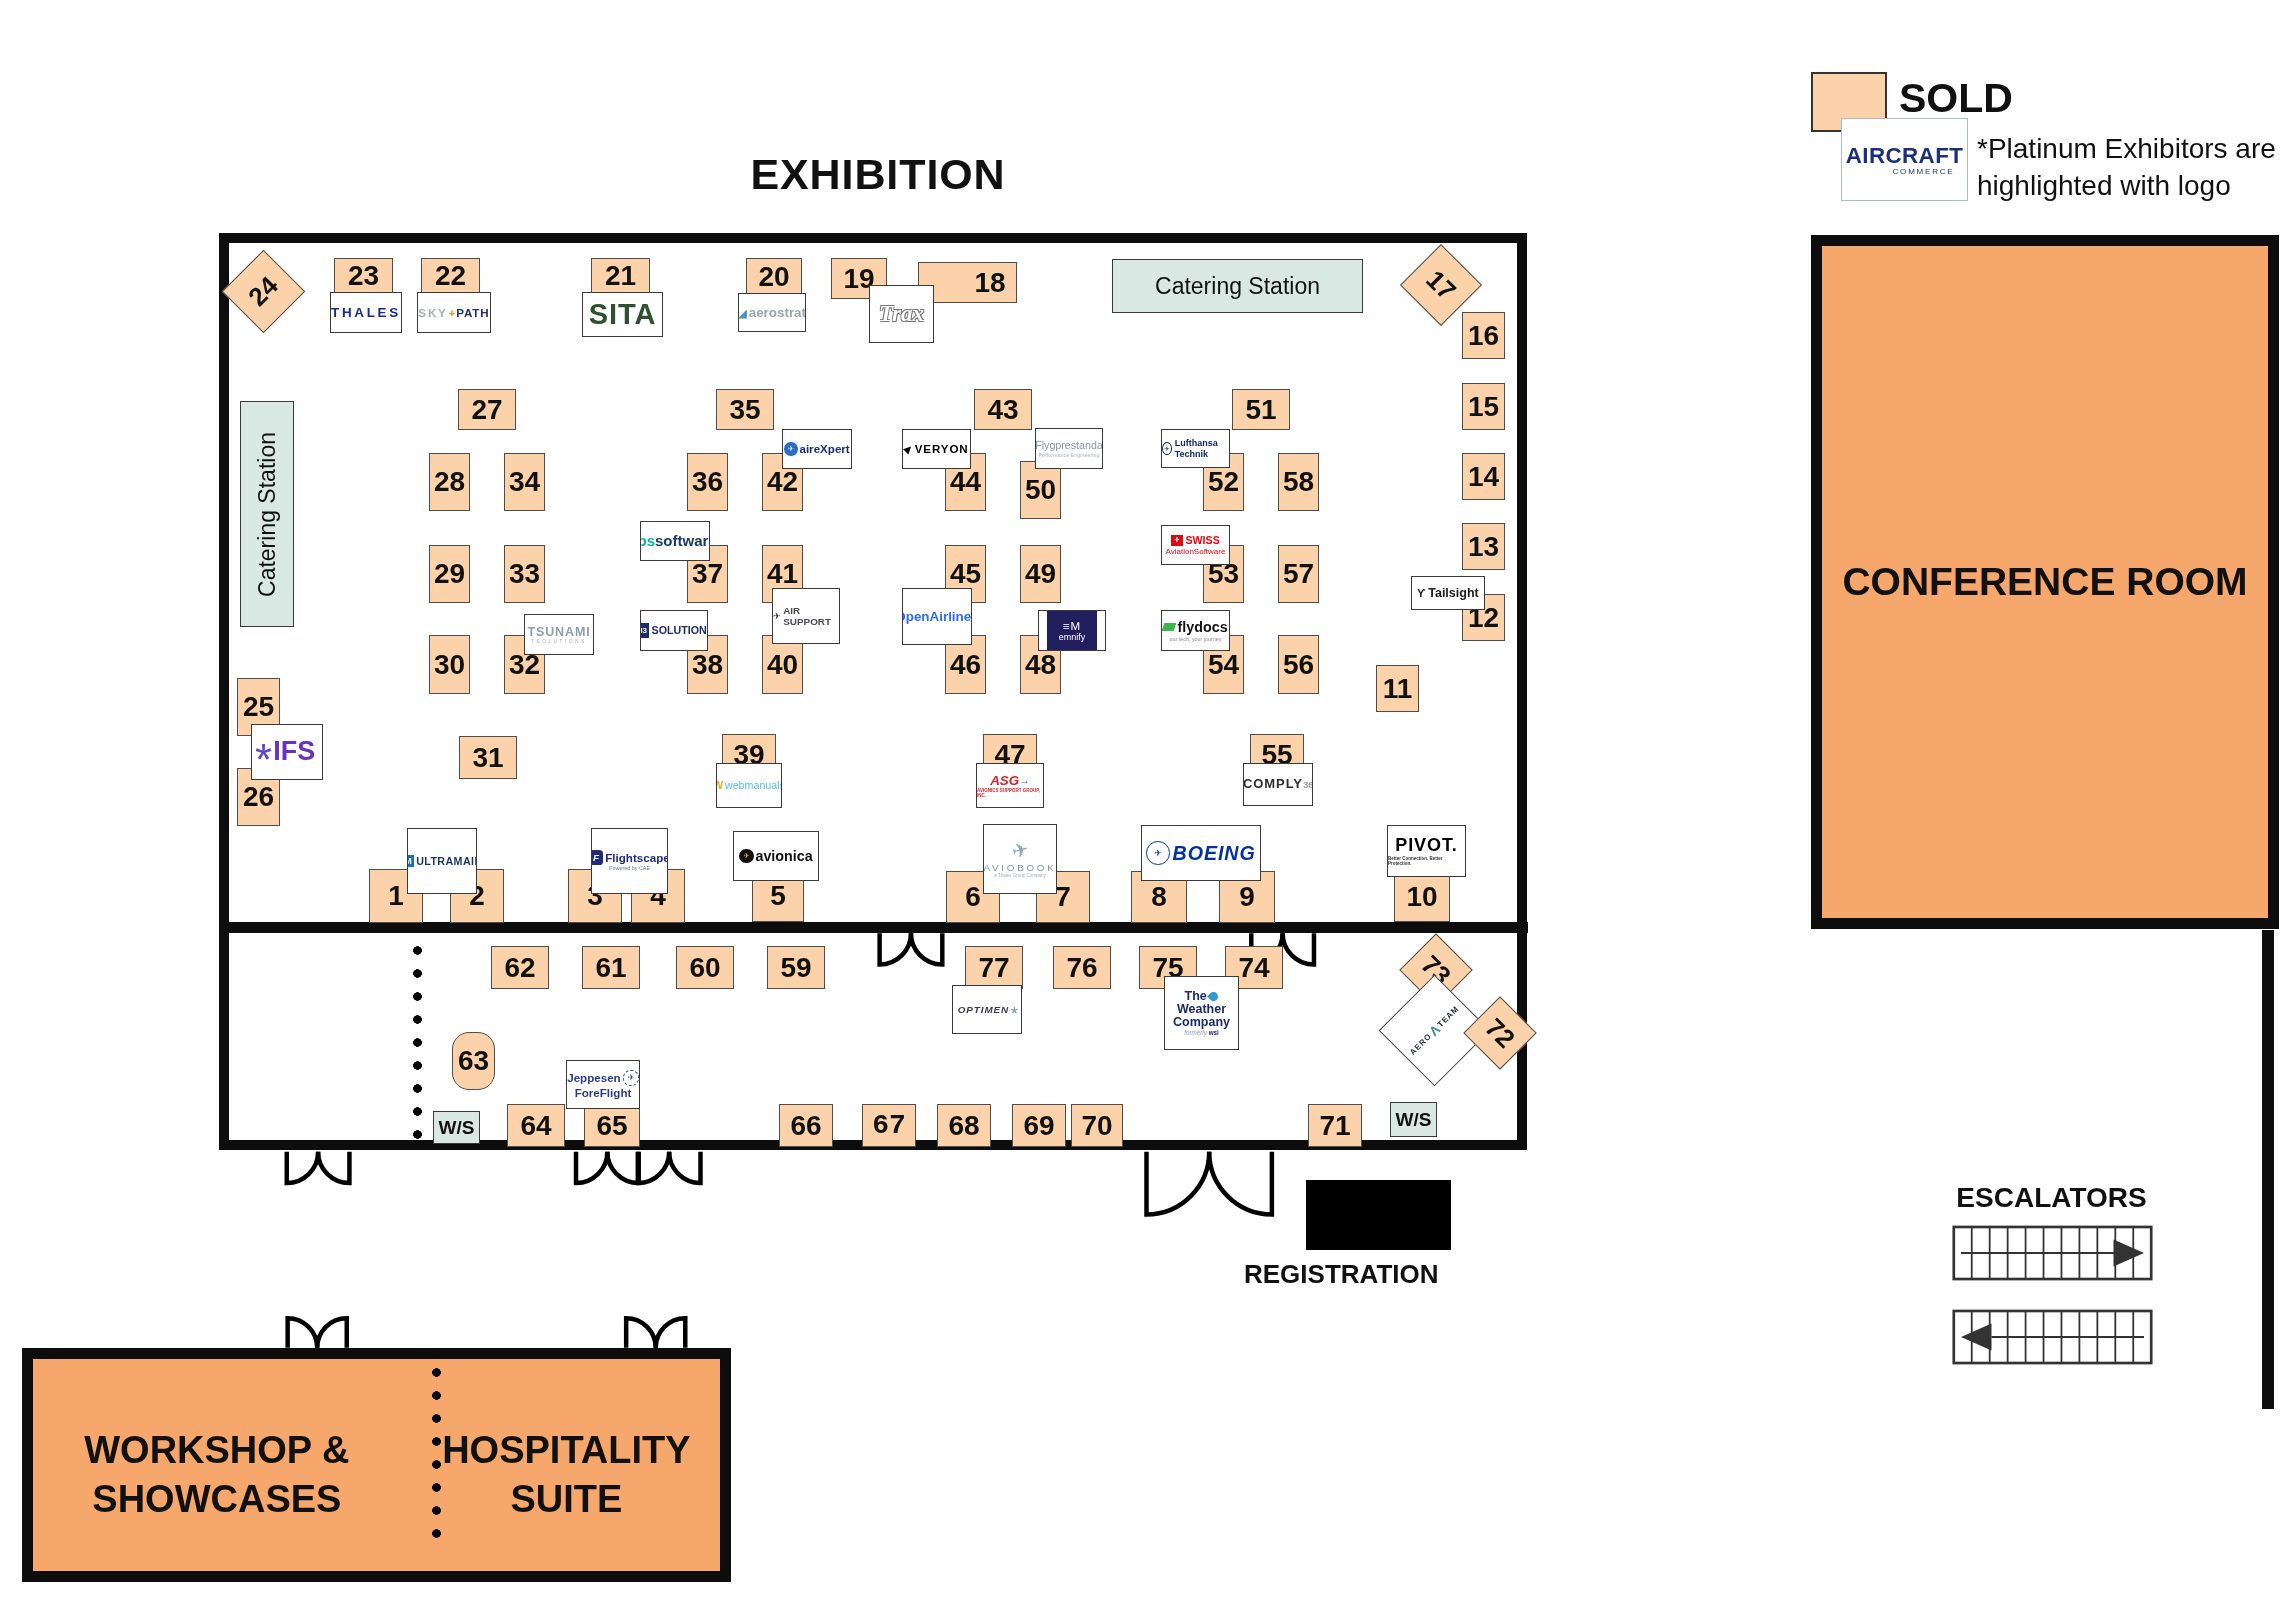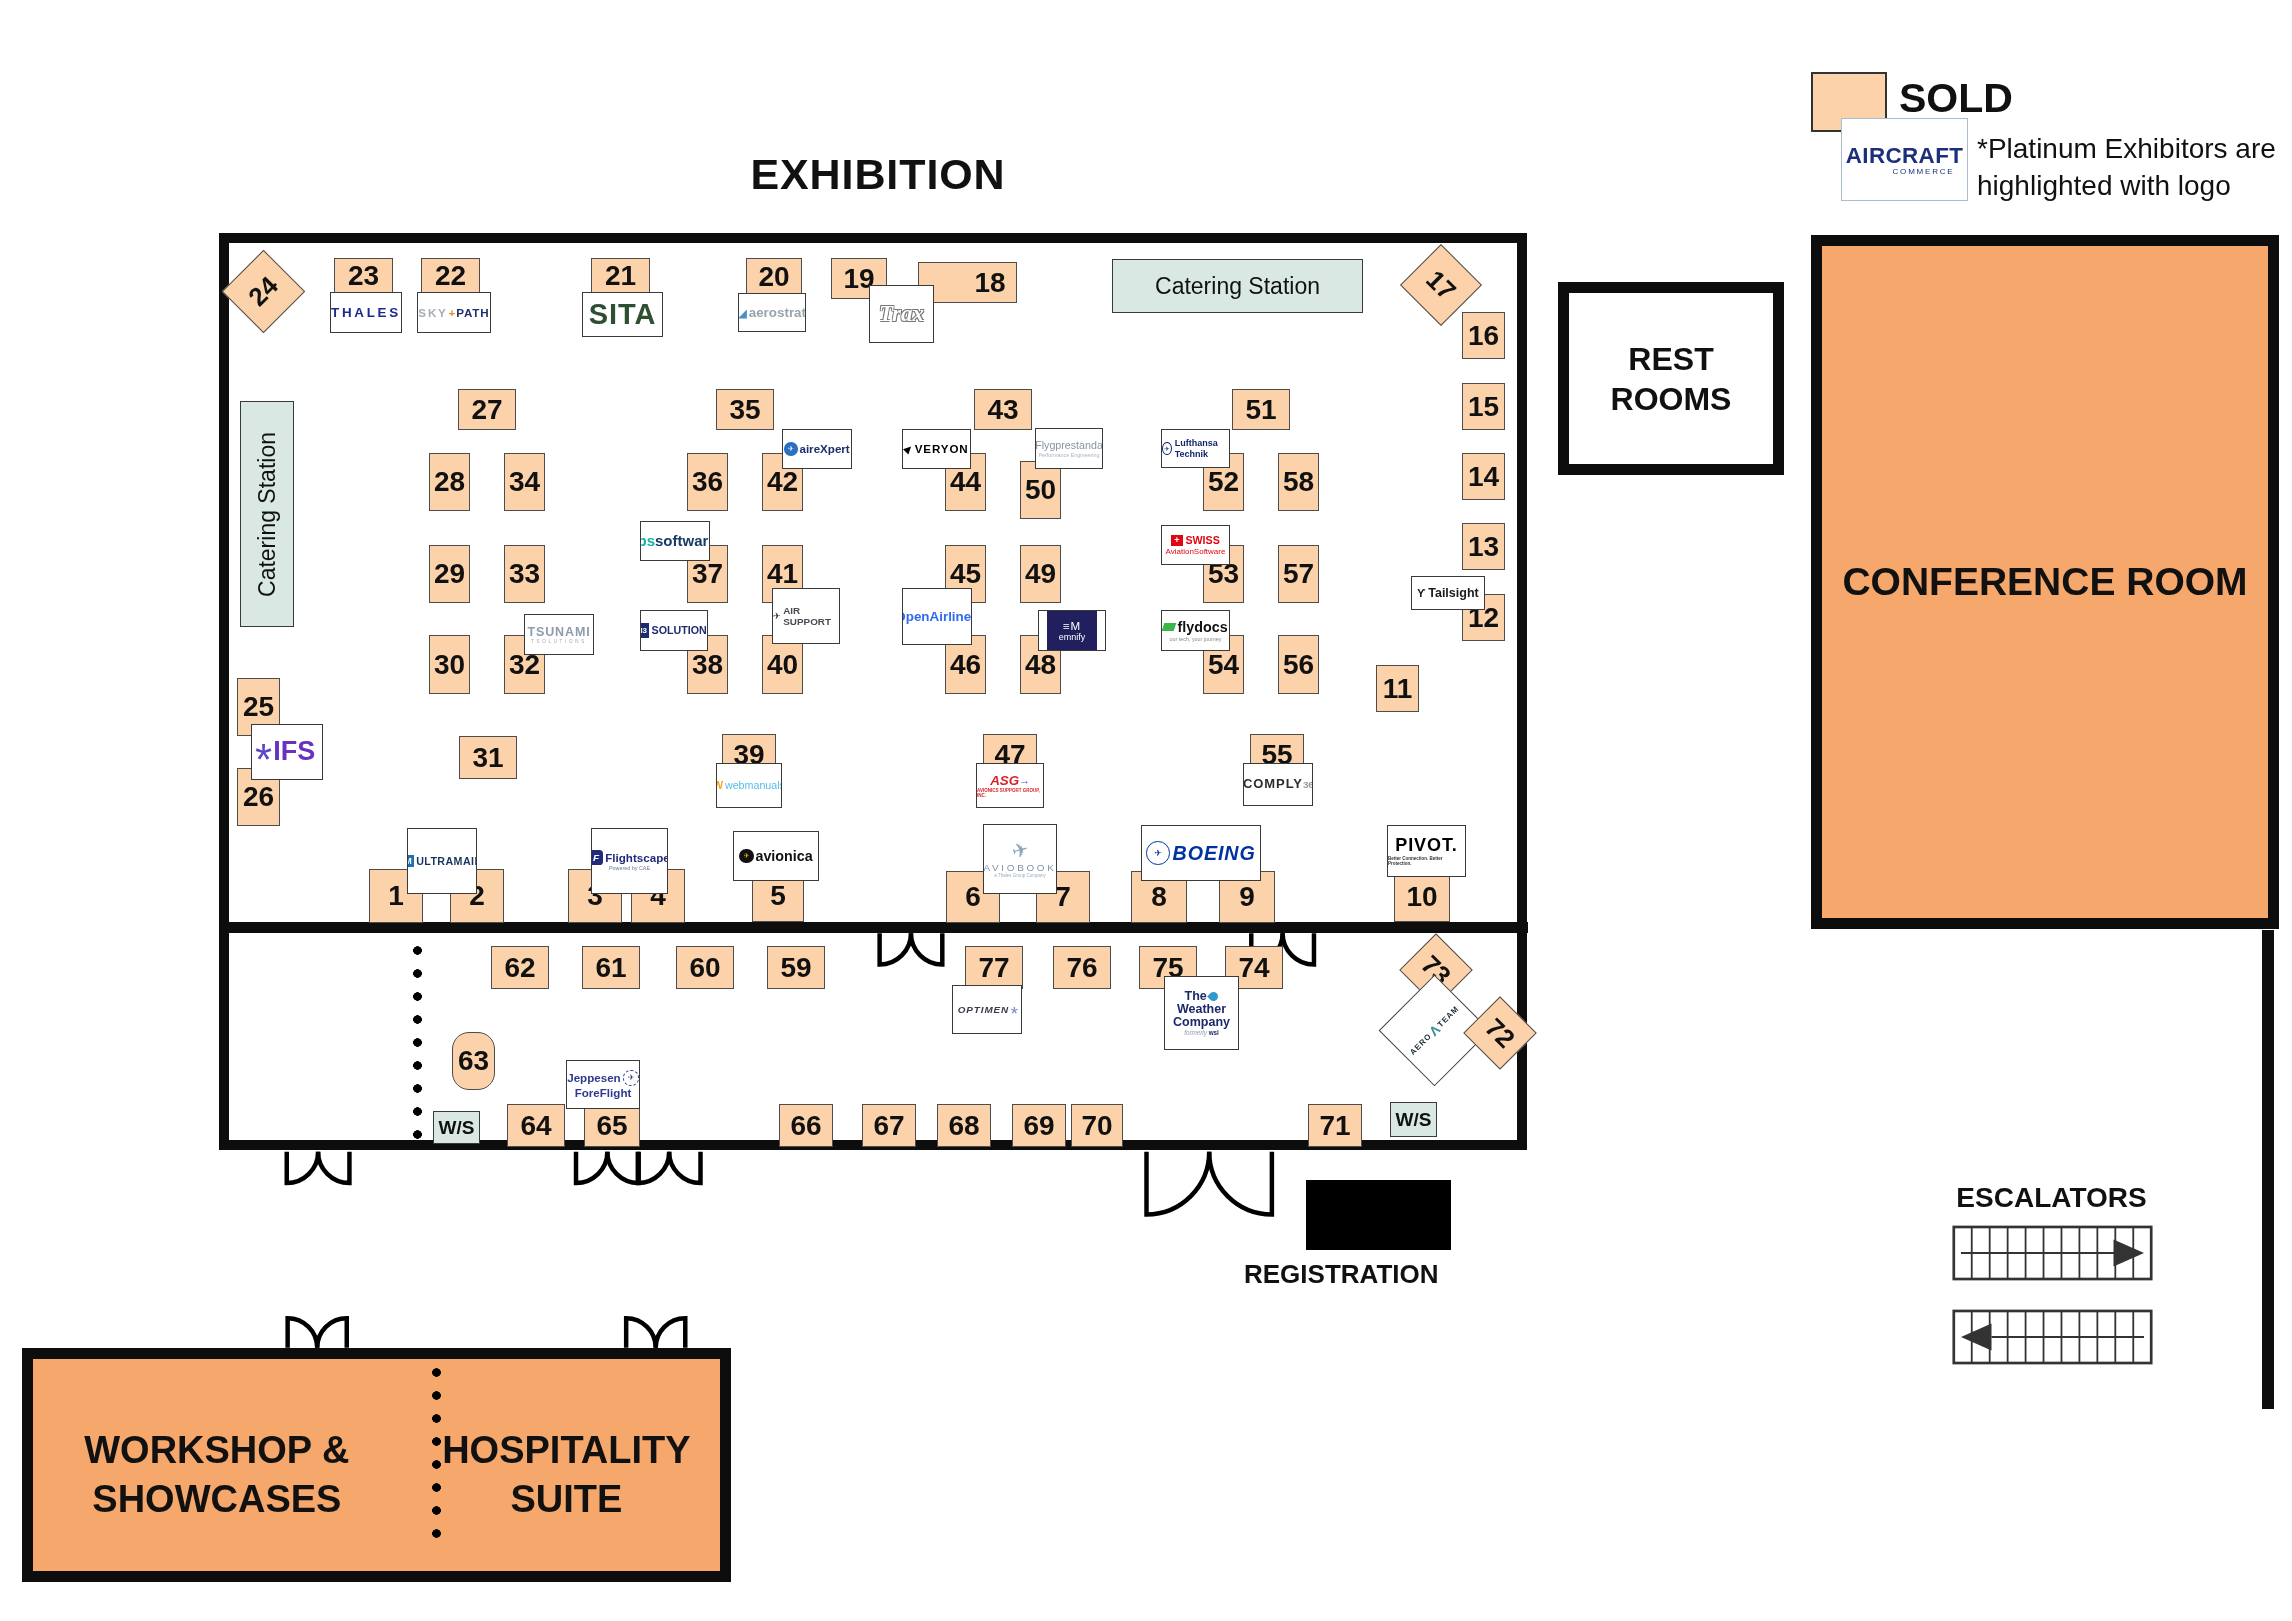--- a/index.html
+++ b/index.html
@@ -148,24 +148,20 @@
   </div>
   <div class="abs note1">*Platinum Exhibitors are</div>
   <div class="abs note2">highlighted with logo</div>
 
   <div class="abs hall-outline"></div>
   <div class="abs hall-divider"></div>
 
   <div class="abs conference">
     <div class="lbl">CONFERENCE ROOM</div>
   </div>
-  <div class="abs restrooms">
-    <div>REST</div>
-    <div>ROOMS</div>
-  </div>
   <div class="abs right-line"></div>
 
   <div class="abs catering catering-top">
     <span>Catering Station</span>
   </div>
   <div class="abs catering catering-left">
     <span>Catering Station</span>
   </div>
 
   <div class="abs ws-box ws-left">
@@ -441,21 +437,21 @@
       </div>
       <div class="booth" style="left: 507px; top: 1104px; width: 56px; height: 41px;">
         <span>64</span>
       </div>
       <div class="booth" style="left: 584px; top: 1104px; width: 54px; height: 41px;">
         <span>65</span>
       </div>
       <div class="booth" style="left: 779px; top: 1104px; width: 52px; height: 41px;">
         <span>66</span>
       </div>
-      <div class="booth" style="left: 862px; top: 1104px; width: 52px; height: 41px;">
+      <div class="booth" style="left: 862px; top: 1104px; width: 52px; height: 41px; font-family: Liberation Mono, monospace;">
         <span>67</span>
       </div>
       <div class="booth" style="left: 937px; top: 1104px; width: 52px; height: 41px;">
         <span>68</span>
       </div>
       <div class="booth" style="left: 1012px; top: 1104px; width: 52px; height: 41px;">
         <span>69</span>
       </div>
       <div class="booth" style="left: 1071px; top: 1104px; width: 50px; height: 41px;">
         <span>70</span>

